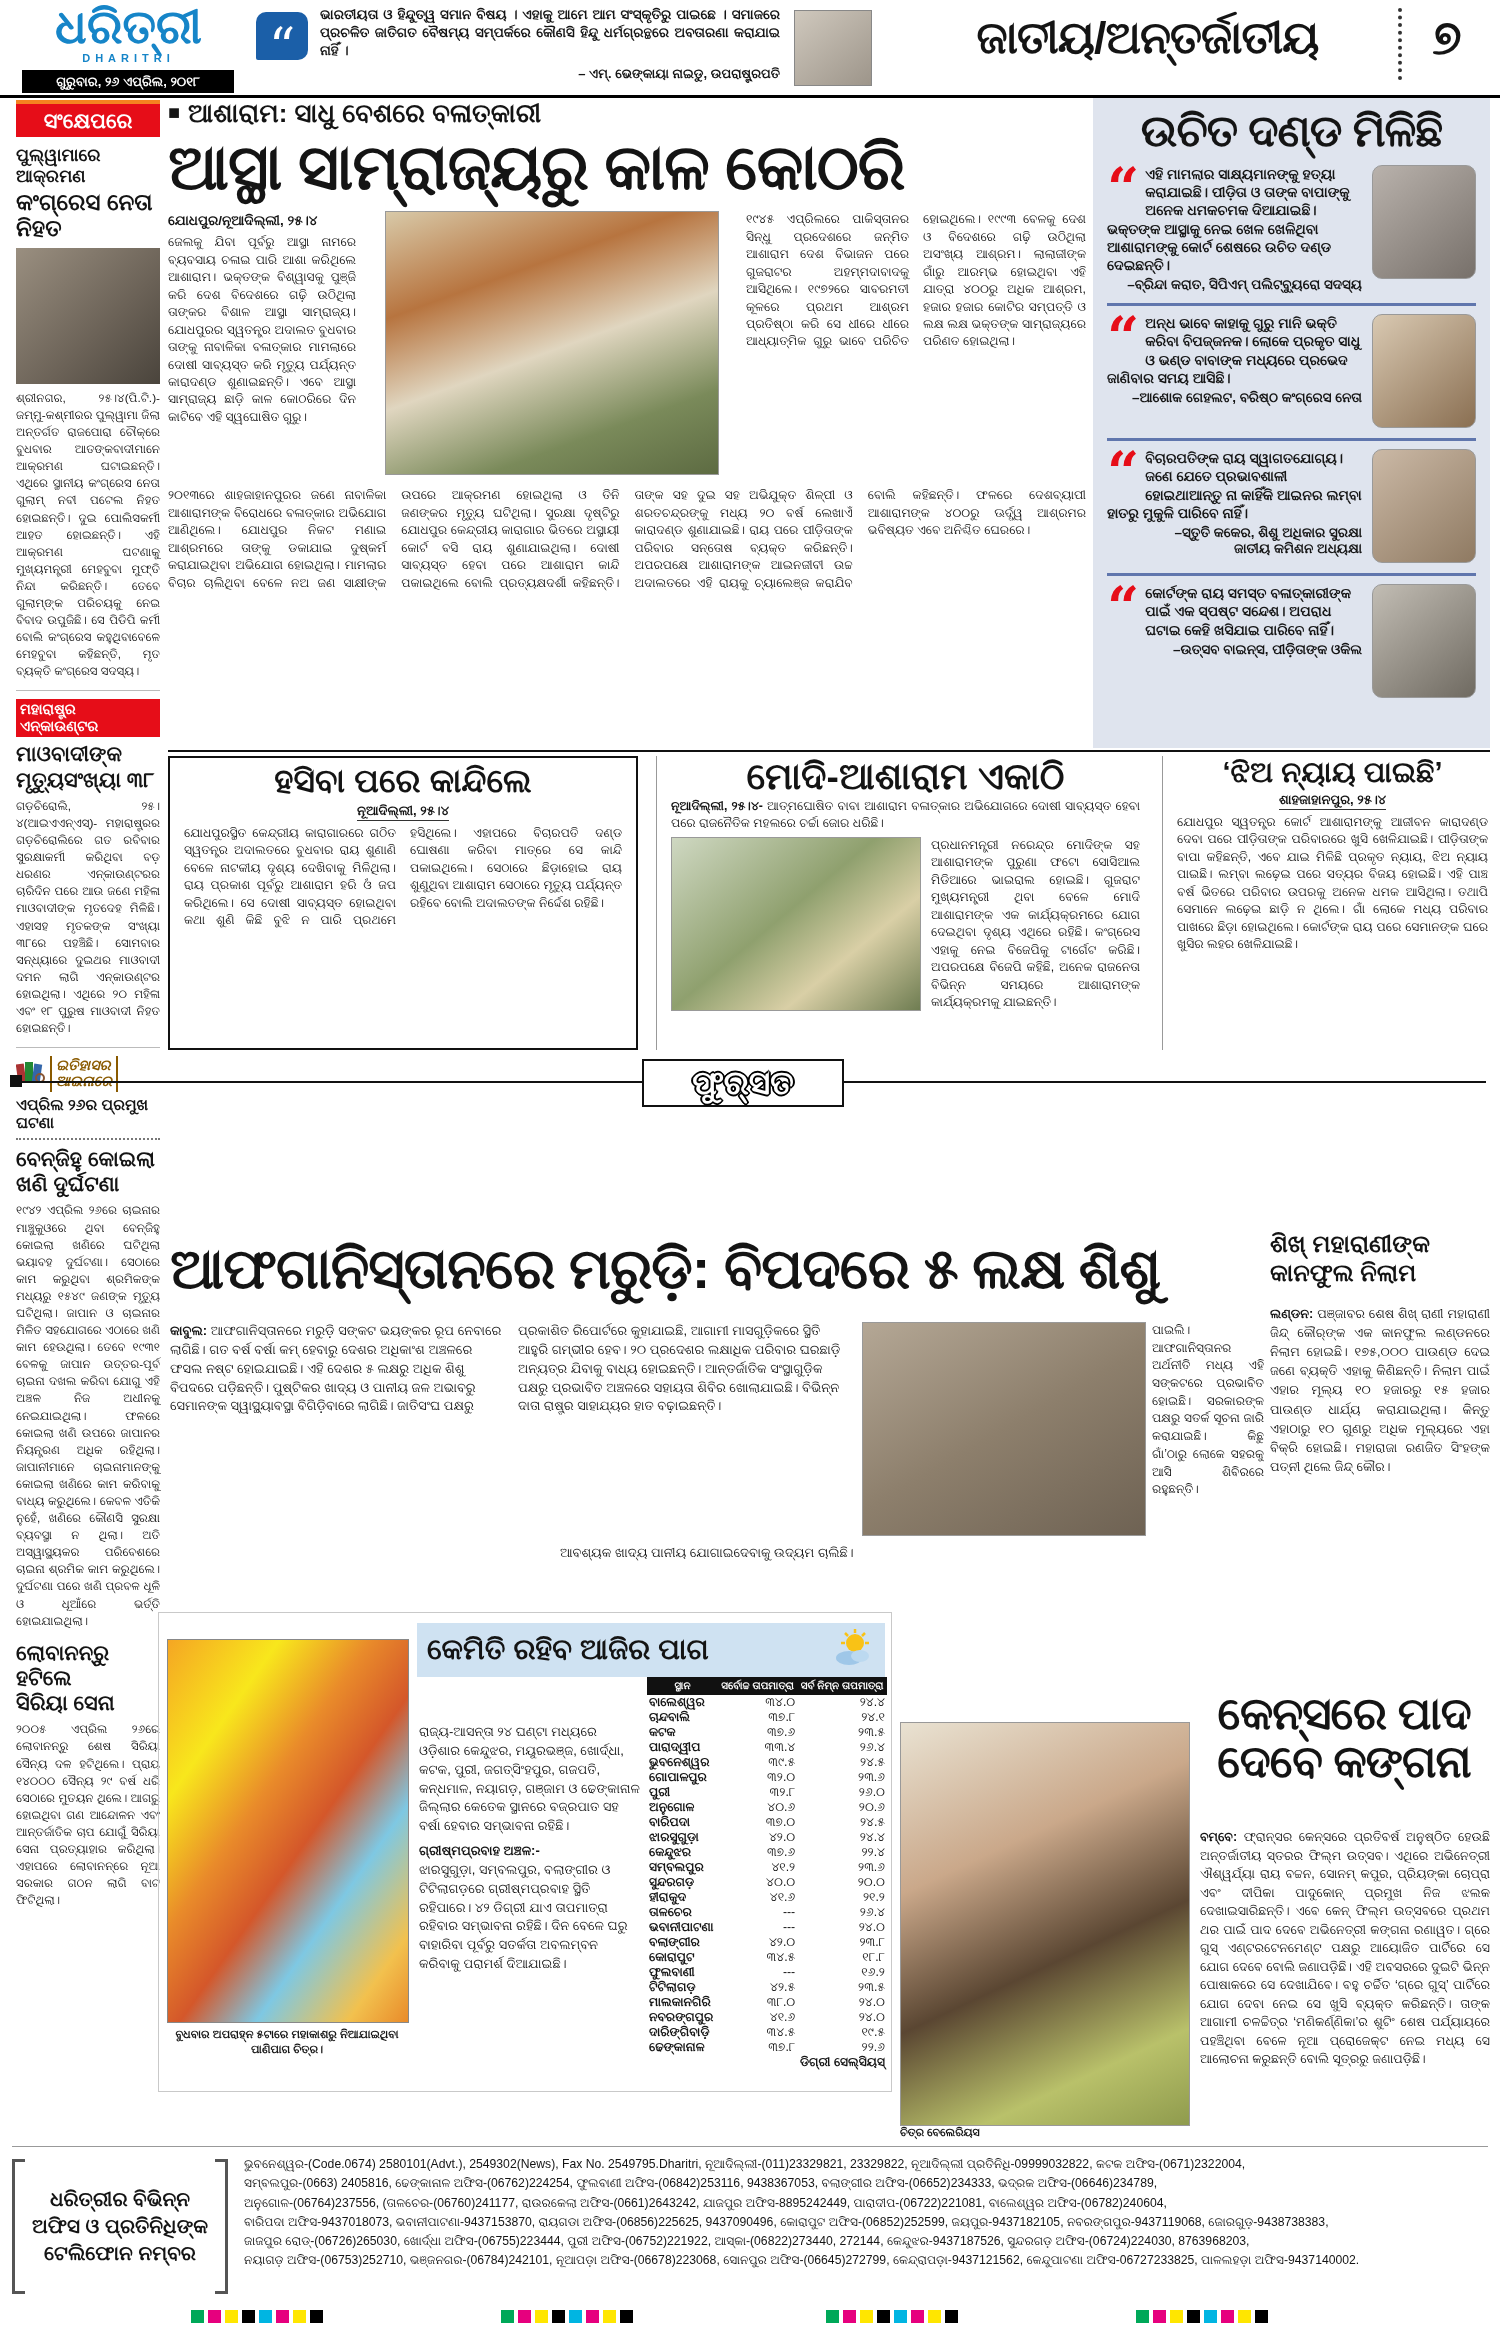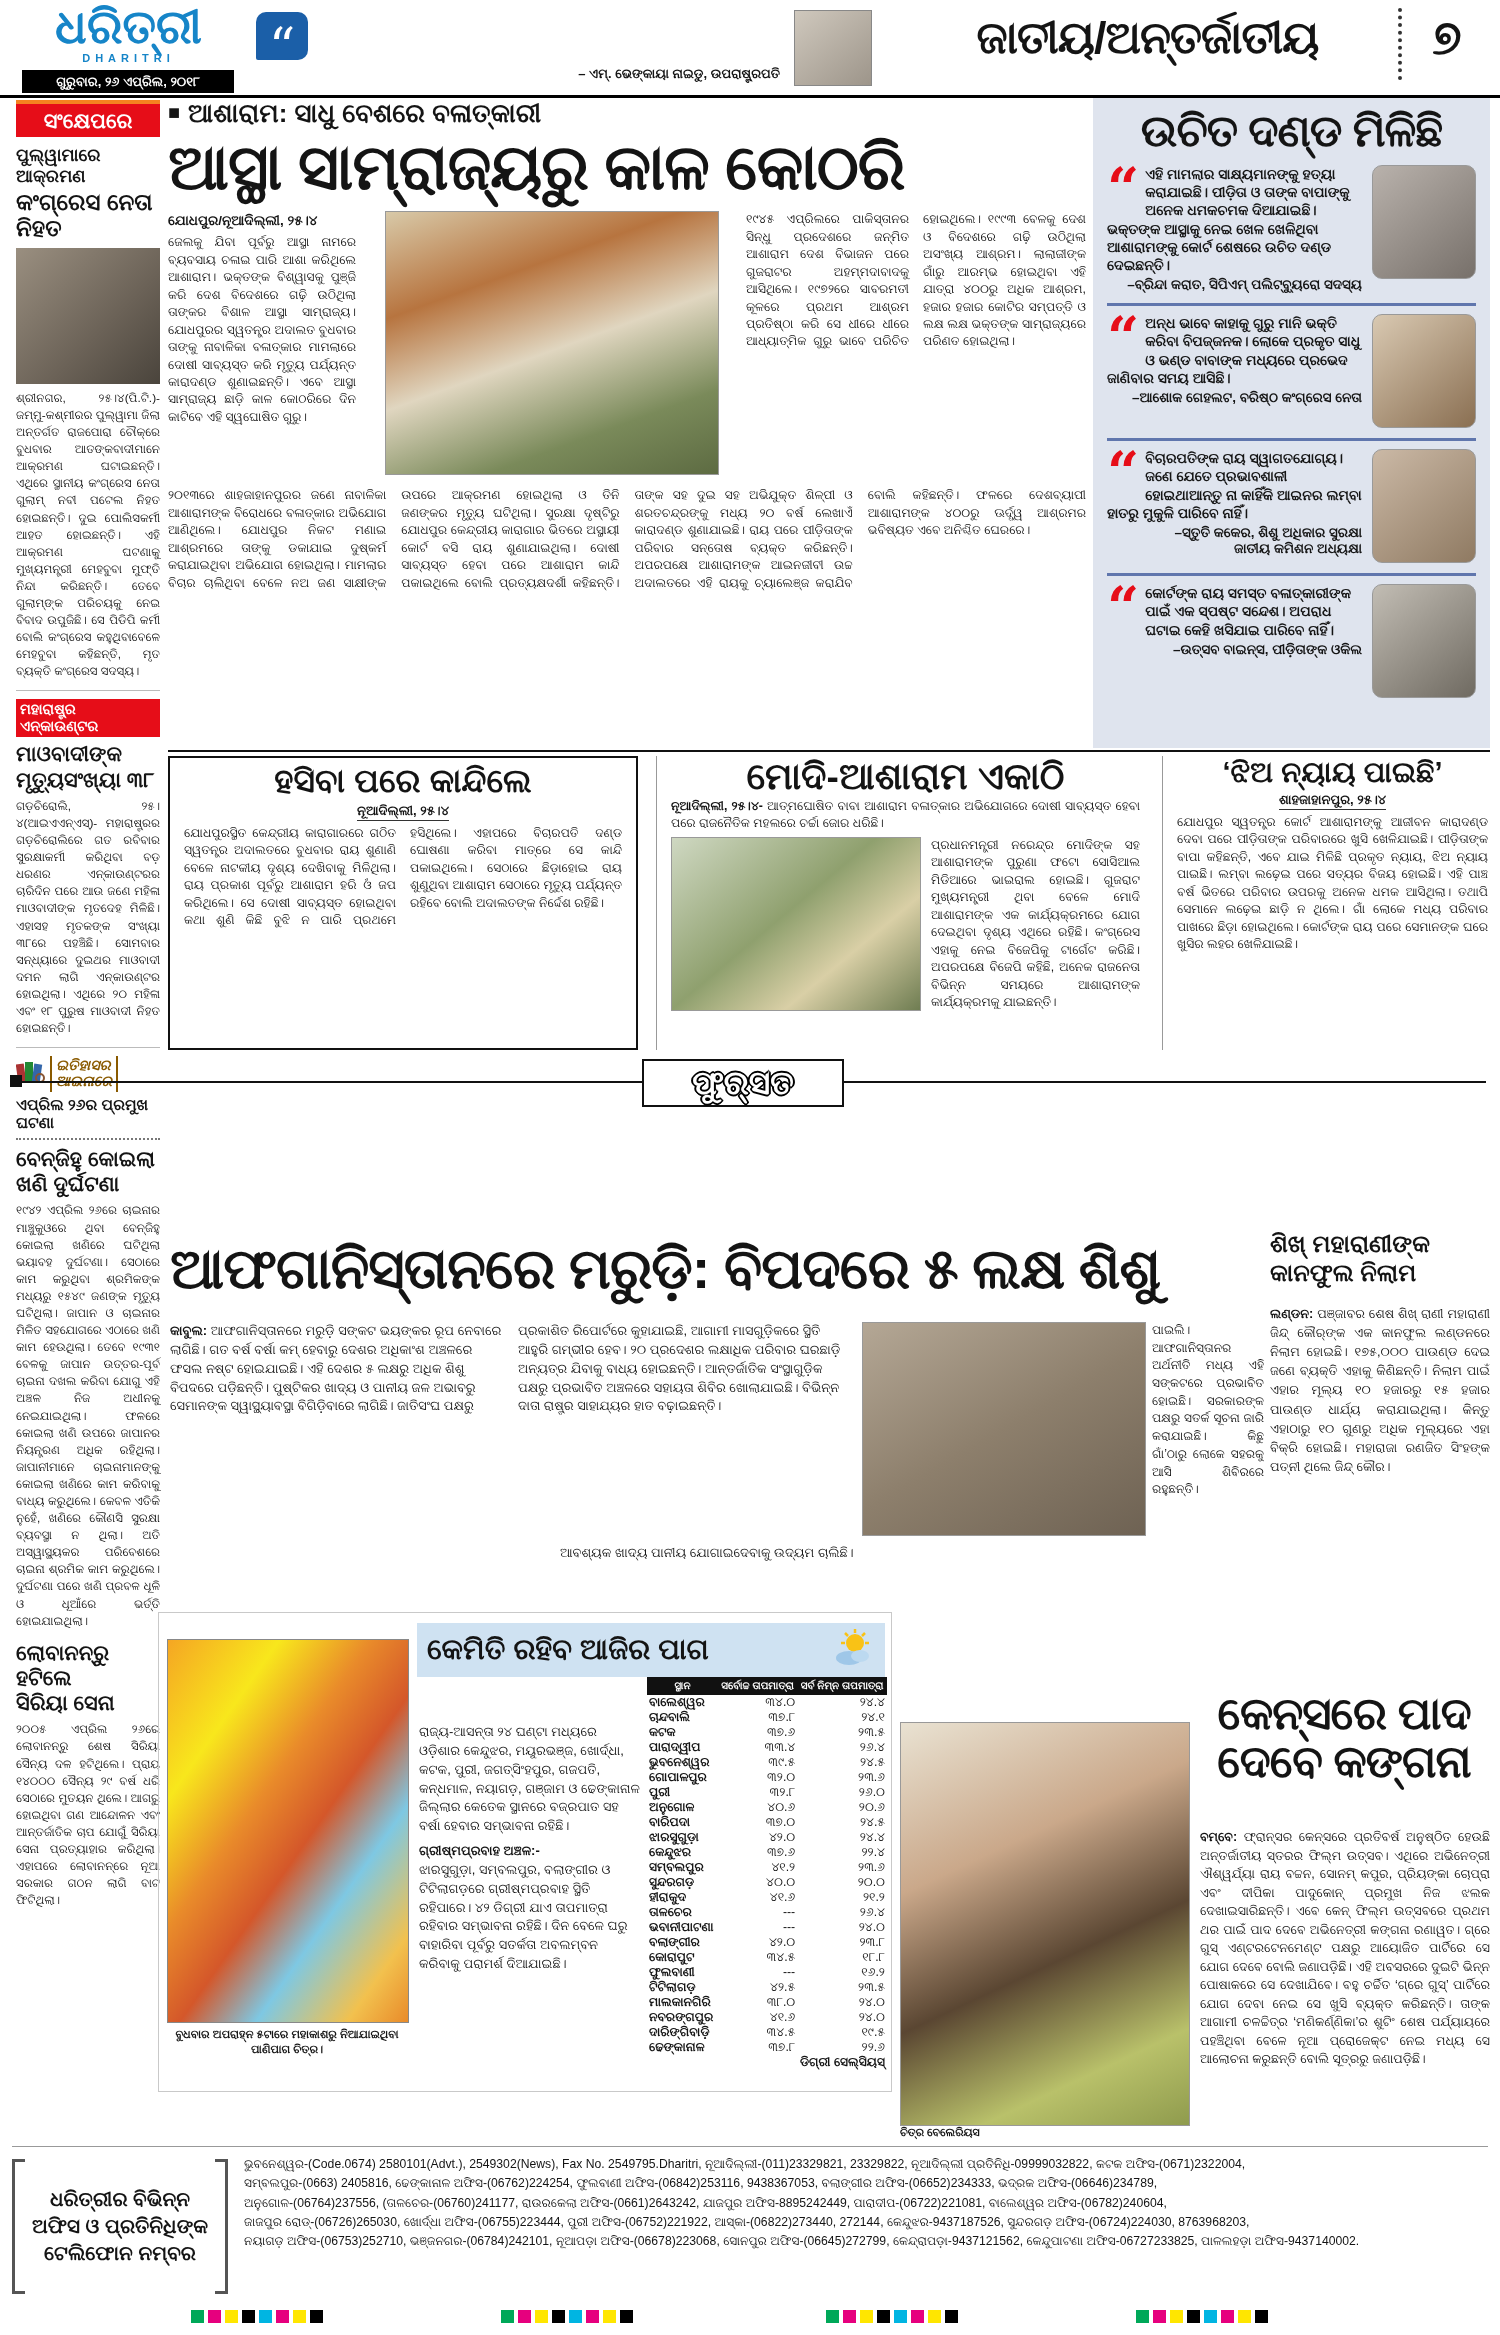--- a/index.html
+++ b/index.html
@@ -144,20 +144,21 @@
 <body>
 
 <div class="page">
 
   <div class="abs masthead">
     <div class="abs logo-odia">ଧରିତ୍ରୀ</div>
     <div class="abs logo-latin">DHARITRI</div>
     <div class="abs datebar">ଗୁରୁବାର, ୨୬ ଏପ୍ରିଲ, ୨୦୧୮</div>
     <div class="abs m-quote">
       <div class="abs m-qicon">“</div>
+      <div class="abs m-qtext jt">ଭାରତୀୟତା ଓ ହିନ୍ଦୁତ୍ୱ ସମାନ ବିଷୟ । ଏହାକୁ ଆମେ ଆମ ସଂସ୍କୃତିରୁ ପାଇଛେ । ସମାଜରେ ପ୍ରଚଳିତ ଜାତିଗତ ବୈଷମ୍ୟ ସମ୍ପର୍କରେ କୌଣସି ହିନ୍ଦୁ ଧର୍ମଗ୍ରନ୍ଥରେ ଅବତାରଣା କରାଯାଇ ନାହିଁ ।</div>
       <div class="abs m-qattr">– ଏମ୍. ଭେଙ୍କାୟା ନାଇଡୁ, ଉପରାଷ୍ଟ୍ରପତି</div>
       <div class="abs naidu"></div>
     </div>
     <div class="abs sec-title">ଜାତୀୟ/ଅନ୍ତର୍ଜାତୀୟ</div>
     <div class="abs sec-dots"></div>
     <div class="abs pagenum">୭</div>
   </div>
 
   <div class="abs sidebar">
     <div class="sb-label">ସଂକ୍ଷେପରେ</div>
@@ -479,20 +480,21 @@
       <div class="c-brl"></div>
       <div class="c-brr"></div>
       <span class="pre">ଧରିତ୍ରୀର ବିଭିନ୍ନ
 ଅଫିସ ଓ ପ୍ରତିନିଧିଙ୍କ
 ଟେଲିଫୋନ ନମ୍ବର</span>
     </div>
     <div class="c-lines">
         <div>ଭୁବନେଶ୍ୱର-(Code.0674) 2580101(Advt.), 2549302(News), Fax No. 2549795.Dharitri, ନୂଆଦିଲ୍ଲୀ-(011)23329821, 23329822, ନୂଆଦିଲ୍ଲୀ ପ୍ରତିନିଧି-09999032822, କଟକ ଅଫିସ-(0671)2322004,</div>
         <div>ସମ୍ବଲପୁର-(0663) 2405816, ଢେଙ୍କାନାଳ ଅଫିସ-(06762)224254, ଫୁଲବାଣୀ ଅଫିସ-(06842)253116, 9438367053, ବଲାଙ୍ଗୀର ଅଫିସ-(06652)234333, ଭଦ୍ରକ ଅଫିସ-(06646)234789,</div>
         <div>ଅନୁଗୋଳ-(06764)237556, (ତାଳଚେର-(06760)241177, ରାଉରକେଲା ଅଫିସ-(0661)2643242, ଯାଜପୁର ଅଫିସ-8895242449, ପାରାଦୀପ-(06722)221081, ବାଲେଶ୍ୱର ଅଫିସ-(06782)240604,</div>
+        <div>ବାରିପଦା ଅଫିସ-9437018073, ଭବାନୀପାଟଣା-9437153870, ରାୟଗଡା ଅଫିସ-(06856)225625, 9437090496, କୋରାପୁଟ ଅଫିସ-(06852)252599, ଜୟପୁର-9437182105, ନବରଙ୍ଗପୁର-9437119068, ଜୋରଗୁଡ଼-9438738383,</div>
         <div>ଜାଜପୁର ରୋଡ୍-(06726)265030, ଖୋର୍ଦ୍ଧା ଅଫିସ-(06755)223444, ପୁରୀ ଅଫିସ-(06752)221922, ଆସ୍କା-(06822)273440, 272144, କେନ୍ଦୁଝର-9437187526, ସୁନ୍ଦରଗଡ଼ ଅଫିସ-(06724)224030, 8763968203,</div>
         <div>ନୟାଗଡ଼ ଅଫିସ-(06753)252710, ଭଞ୍ଜନଗର-(06784)242101, ନୂଆପଡ଼ା ଅଫିସ-(06678)223068, ସୋନପୁର ଅଫିସ-(06645)272799, କେନ୍ଦ୍ରାପଡ଼ା-9437121562, କେନ୍ଦୁପାଟଣା ଅଫିସ-06727233825, ପାଳଲହଡ଼ା ଅଫିସ-9437140002.</div>
       </div>
   </div>
 
   <div class="abs regrow">
     <div class="reggrp" style="left:175px">
         <span class="reg" style="background: rgb(0, 168, 89);"></span>
         <span class="reg" style="background: rgb(230, 0, 126);"></span>
         <span class="reg" style="background: rgb(255, 230, 0);"></span>

